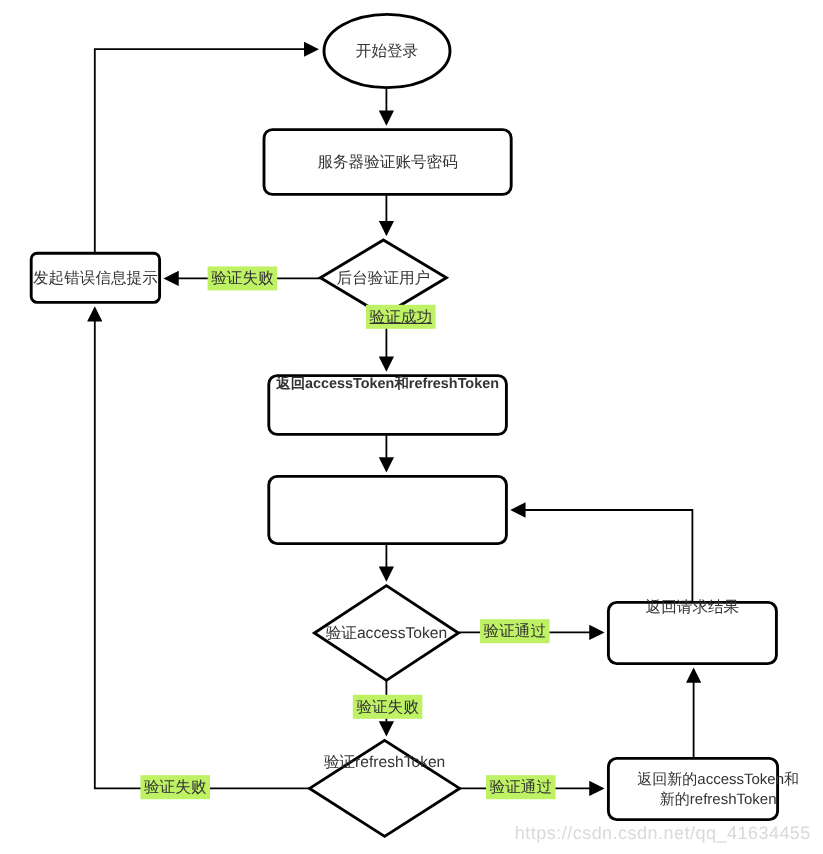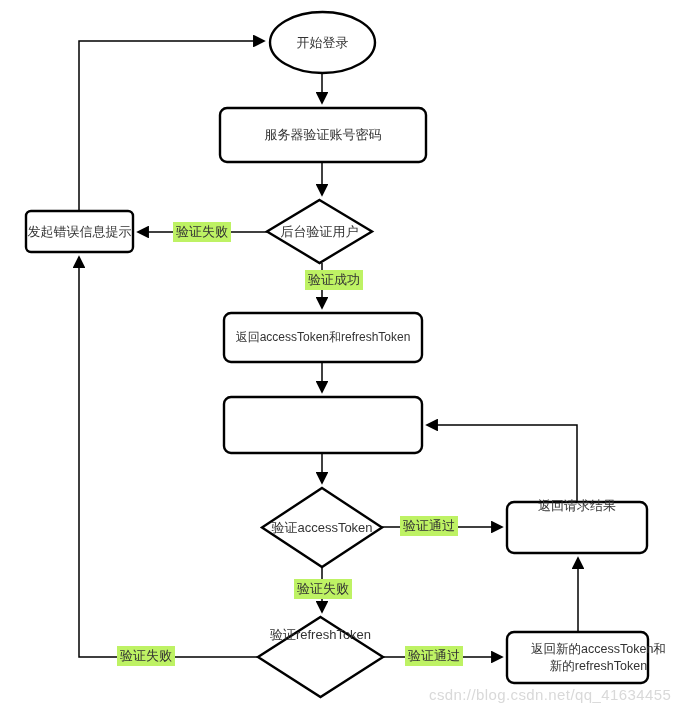--- a/index.html
+++ b/index.html
@@ -98,38 +98,38 @@
   </svg>
 
   <div class="node-label" style="left:270px; top:12px; width:105px; height:61px;">开始登录</div>
 
   <div class="node-label" style="left:220px; top:108px; width:206px; height:54px;text-align:center;">服务器验证账号密码</div>
 
   <div class="node-label" style="left:26px; top:211px; width:107px; height:41px;">发起错误信息提示</div>
 
   <div class="node-label" style="left:267px; top:200px; width:105px; height:63px;">后台验证用户</div>
 
-  <div class="node-label tight" style="left:224px; top:313px; width:198px; height:49px;">返回accessToken和refreshToken</div>
+  <div class="node-label tight" style="left:224px; top:295px; width:198px; height:49px;font-weight:bold;">返回accessToken和refreshToken</div>
 
 
   <div class="node-label" style="left:258px; top:488px; width:128px; height:79px;">验证accessToken</div>
 
   <div class="node-label" style="left:507px; top:480px; width:140px; height:51px;font-family:Liberation Serif, serif;">返回请求结果</div>
 
   <div class="node-label" style="left:255px; top:595px; width:131px; height:80px;">验证refreshToken</div>
 
   <div class="node-label wrap" style="left:507px; top:632px; width:141px; height:51px;">返回新的accessToken和新的refreshToken</div>
 
   <div class="edge-label" style="left:202px; top:232px;">验证失败</div>
 
-  <div class="edge-label" style="left:334px; top:280px;">验证成功</div>
+  <div class="edge-label" style="left:334px; top:264px;text-decoration:underline;">验证成功</div>
 
   <div class="edge-label" style="left:429px; top:526px;">验证通过</div>
 
   <div class="edge-label" style="left:323px; top:589px;">验证失败</div>
 
   <div class="edge-label" style="left:434px; top:656px;">验证通过</div>
 
   <div class="edge-label" style="left:146px; top:656px;">验证失败</div>
 
-  <div class="watermark">csdn://blog.csdn.net/qq_41634455</div>
+  <div class="watermark">https://csdn.csdn.net/qq_41634455</div>
 
 </div>
 
 </body></html>

